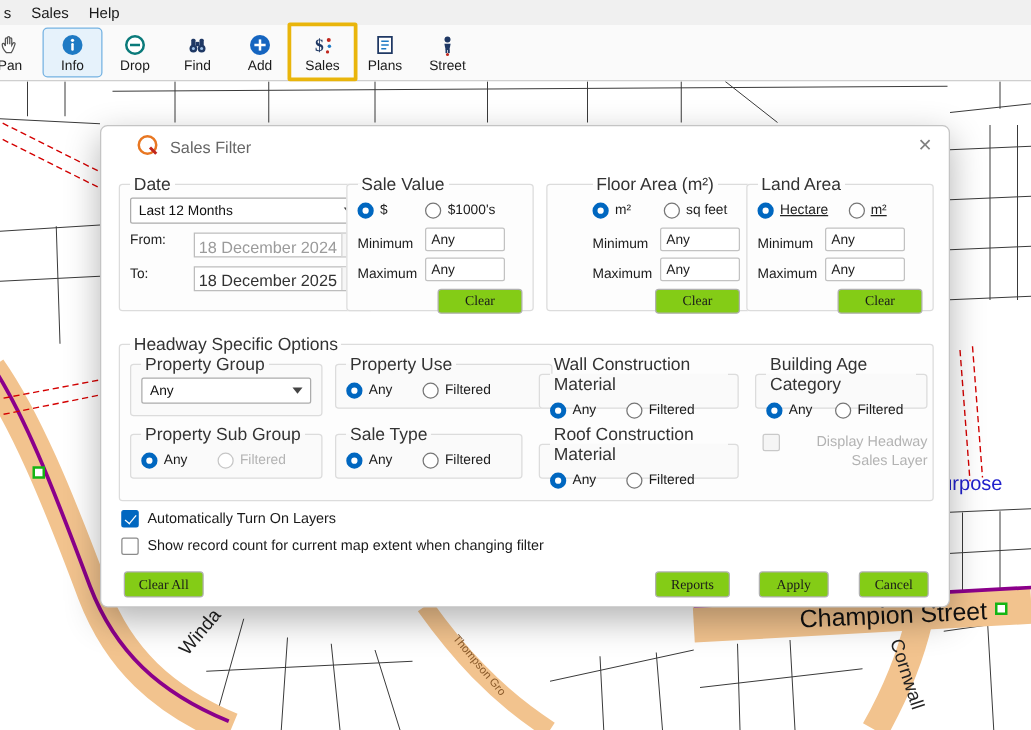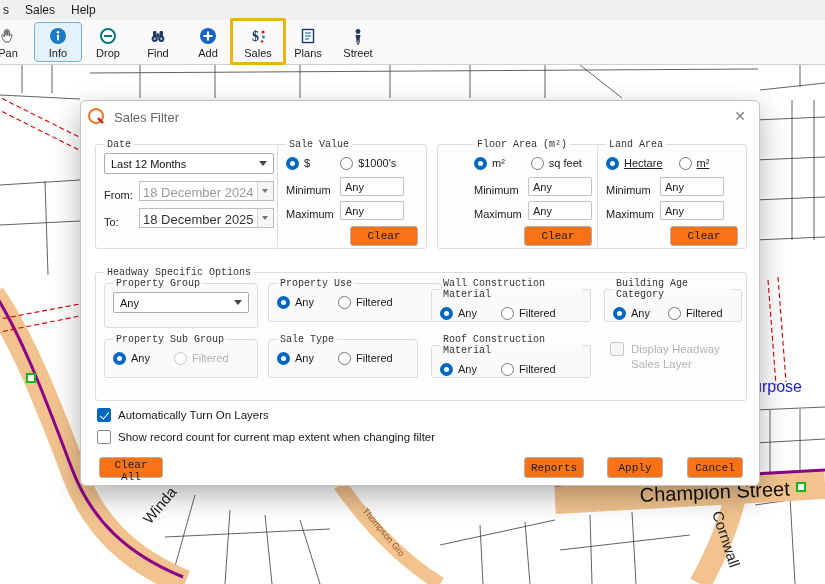--- a/index.html
+++ b/index.html
@@ -43,57 +43,57 @@
 
   
   .map { position:absolute; left:0; top:65px; width:825px; height:519px; background:#ffffff; z-index:1; }
 
   
   .dialog {
     position:absolute; left:80px; top:100px; width:680px; height:386px;
     background:#ffffff; border:1px solid #c4c4c4; border-radius:6px;
     box-shadow:0 10px 28px rgba(0,0,0,.30); z-index:10; font-size:11px; color:#222;
   }
-  .titlebar { position:absolute; left:0; top:0; right:0; height:32px; display:flex; align-items:center; padding-left:6px; }
+  .titlebar { position:absolute; left:0; top:0; right:0; height:32px; display:flex; align-items:center; padding-left:28px; }
   .dlg-title { font-size:13px; color:#666; margin-left:9px; }
   .close-btn { position:absolute; right:13px; top:7px; font-size:14px; color:#808080; cursor:default; line-height:16px; }
 
   fieldset {
     position:absolute; margin:0; padding:1px 8px 4px;
     border:1px solid #dcdcdc; border-radius:3px; background:#fdfdfd;
   }
-  legend { font-size:10px; color:#333; padding:0 3px;font-family:Liberation Mono, monospace; }
+  legend { font-size:14px; color:#333; padding:0 3px; }
 
   .selectbox {
     display:flex; align-items:center; justify-content:space-between;
     height:21px; background:#fff; border:1px solid #acacac; border-radius:2px;
     padding:0 6px; font-size:11px; color:#111; margin-top:2px;
   }
   .chevron { width:0; height:0; border-left:4px solid transparent; border-right:4px solid transparent; border-top:5px solid #444; }
 
-  .daterow { display:flex; align-items:flex-end; margin-top:7px; }
+  .daterow { display:flex; align-items:flex-start; margin-top:7px;gap:16px; }
   .dlabel { width:35px; font-size:11px; color:#222; }
   .datebox { flex:1; display:flex; align-items:stretch; height:20px; background:#fff; border:1px solid #bdbdbd; }
   .datebox .val { flex:1; font-size:13px; padding:3px 3px 0; color:#333; white-space:nowrap; overflow:hidden; }
   .datebox.disabled .val { color:#9b9b9b; }
   .datebox .dd { width:16px; border-left:1px solid #d4d4d4; display:flex; align-items:center; justify-content:center; background:#f6f6f6; }
   .datebox .dd .chevron { border-top-color:#777; border-left-width:3.5px; border-right-width:3.5px; border-top-width:4.5px; }
 
   .optrow { display:flex; align-items:center; margin-top:3px; height:18px; }
   .radio { display:inline-flex; align-items:center; gap:5px; font-size:11px; color:#1a1a1a; }
   .rb { width:13px; height:13px; border-radius:50%; border:1px solid #767676; background:#fff; flex:none; }
   .rb.sel { border:4px solid #0067c0; }
   .radio.disabled { color:#b3b3b3; }
   .radio.disabled .rb { border-color:#c6c6c6; }
 
   .fieldrow { display:flex; align-items:flex-end; margin-top:4px; height:20px; }
   .flabel { width:54px; font-size:11px; color:#1a1a1a; }
   .tinput { width:64px; height:19px; border:1px solid #c2c2c2; border-radius:2px; font-size:11px; padding:0 4px; font-family:inherit; color:#222; background:#fff; }
 
-  .btn { background:#f97316; border:1px solid #b0b0b0; border-radius:3px; font-size:11px; font-family:Liberation Mono, monospace; color:#1a1a1a; }
+  .btn { background:#84cc16; border:1px solid #b0b0b0; border-radius:3px; font-size:11px; font-family:Liberation Serif, serif; color:#1a1a1a; }
   .clear-btn { display:block; width:68px; height:20px; margin:6px 0 0 auto; }
 
   .subfs { background:#fafafa; }
 
   .cbrow { display:flex; align-items:flex-start; gap:7px; font-size:11.5px; color:#1a1a1a; }
   .cb { width:14px; height:14px; border:1px solid #8a8a8a; border-radius:2px; background:#fff; position:relative; flex:none; }
   .cb.checked { background:#0067c0; border-color:#0067c0; }
   .cb.checked::after {
     content:""; position:absolute; left:4px; top:1px; width:4px; height:8px;
     border:solid #fff; border-width:0 1.8px 1.8px 0; transform:rotate(40deg);
@@ -492,21 +492,21 @@
           </label>
           <label class="radio">
             <span class="rb"></span>
             <span>Filtered</span>
           </label>
         </div>
       </fieldset>
 
       <div class="cbrow disabled" style="position:absolute; left:514px; top:64px; width:132px;">
         <span class="cb"></span>
-        <span style="line-height:1.3;">Display Headway Sales Layer</span>
+        <span style="line-height:1.3;text-align:right;">Display Headway Sales Layer</span>
       </div>
     </fieldset>
 
     <div class="cbrow checkrow" style="top:307px; align-items:center;">
       <span class="cb checked"></span>
       <span>Automatically Turn On Layers</span>
     </div>
     <div class="cbrow checkrow" style="top:329px; align-items:center;">
       <span class="cb"></span>
       <span>Show record count for current map extent when changing filter</span>

